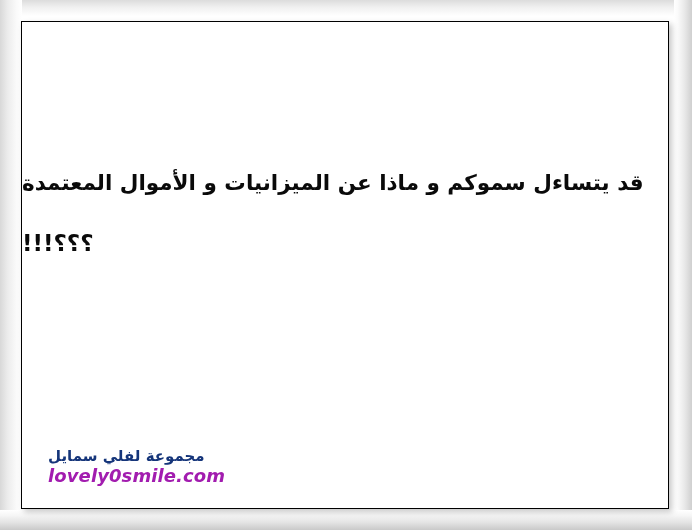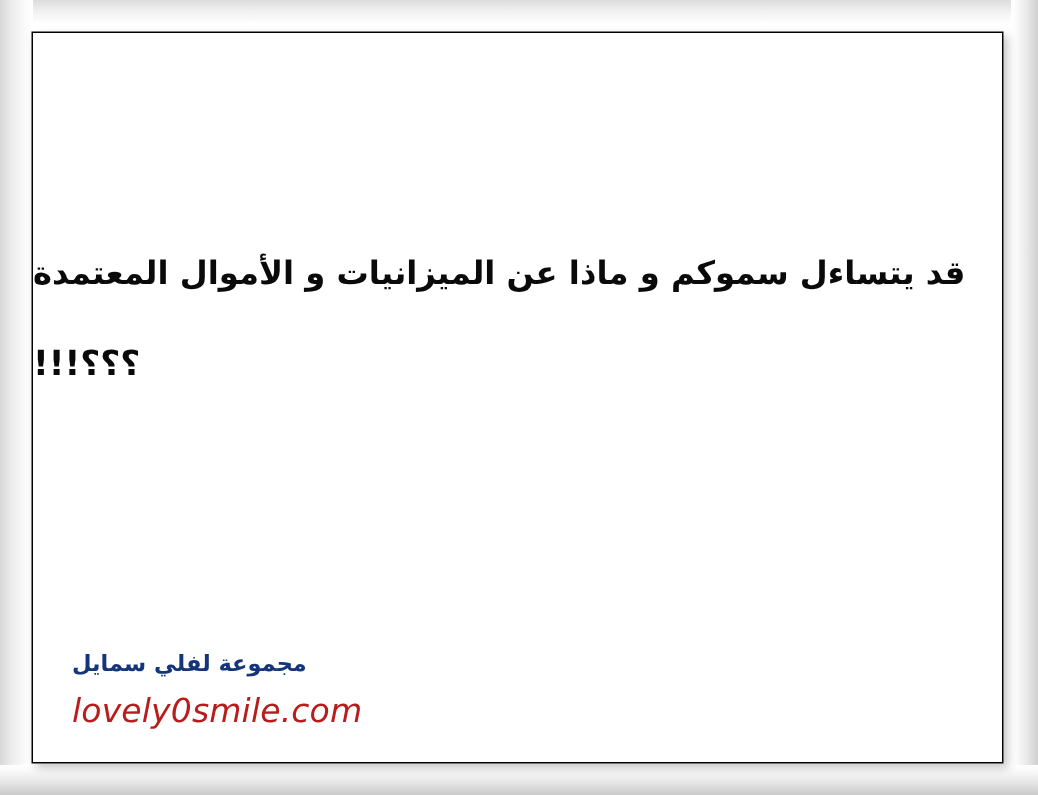--- a/index.html
+++ b/index.html
@@ -109,31 +109,31 @@
   }
   .brand-arabic {
     display: block;
     direction: rtl;
     unicode-bidi: isolate;
     color: #15357a;
     font-family: "DejaVu Sans", "Liberation Sans", sans-serif;
     font-weight: bold;
     font-size: 15px;
     letter-spacing: -0.2px;
-    margin-bottom: 12px;
+    margin-bottom: 2px;
   }
   .brand-url {
     display: block;
     direction: ltr;
     unicode-bidi: isolate;
-    color: #b91c1c;
+    color: #a21caf;
     font-family: "DejaVu Sans", "Liberation Sans", sans-serif;
-    font-weight: normal;
+    font-weight: bold;
     font-style: italic;
-    font-size: 22px;
+    font-size: 18px;
     letter-spacing: 0.1px;
   }
 </style>
 </head>
 <body>
 
 <div class="stage">
 
   <div class="edge-shade-top"></div>
   <div class="edge-shade-left"></div>

